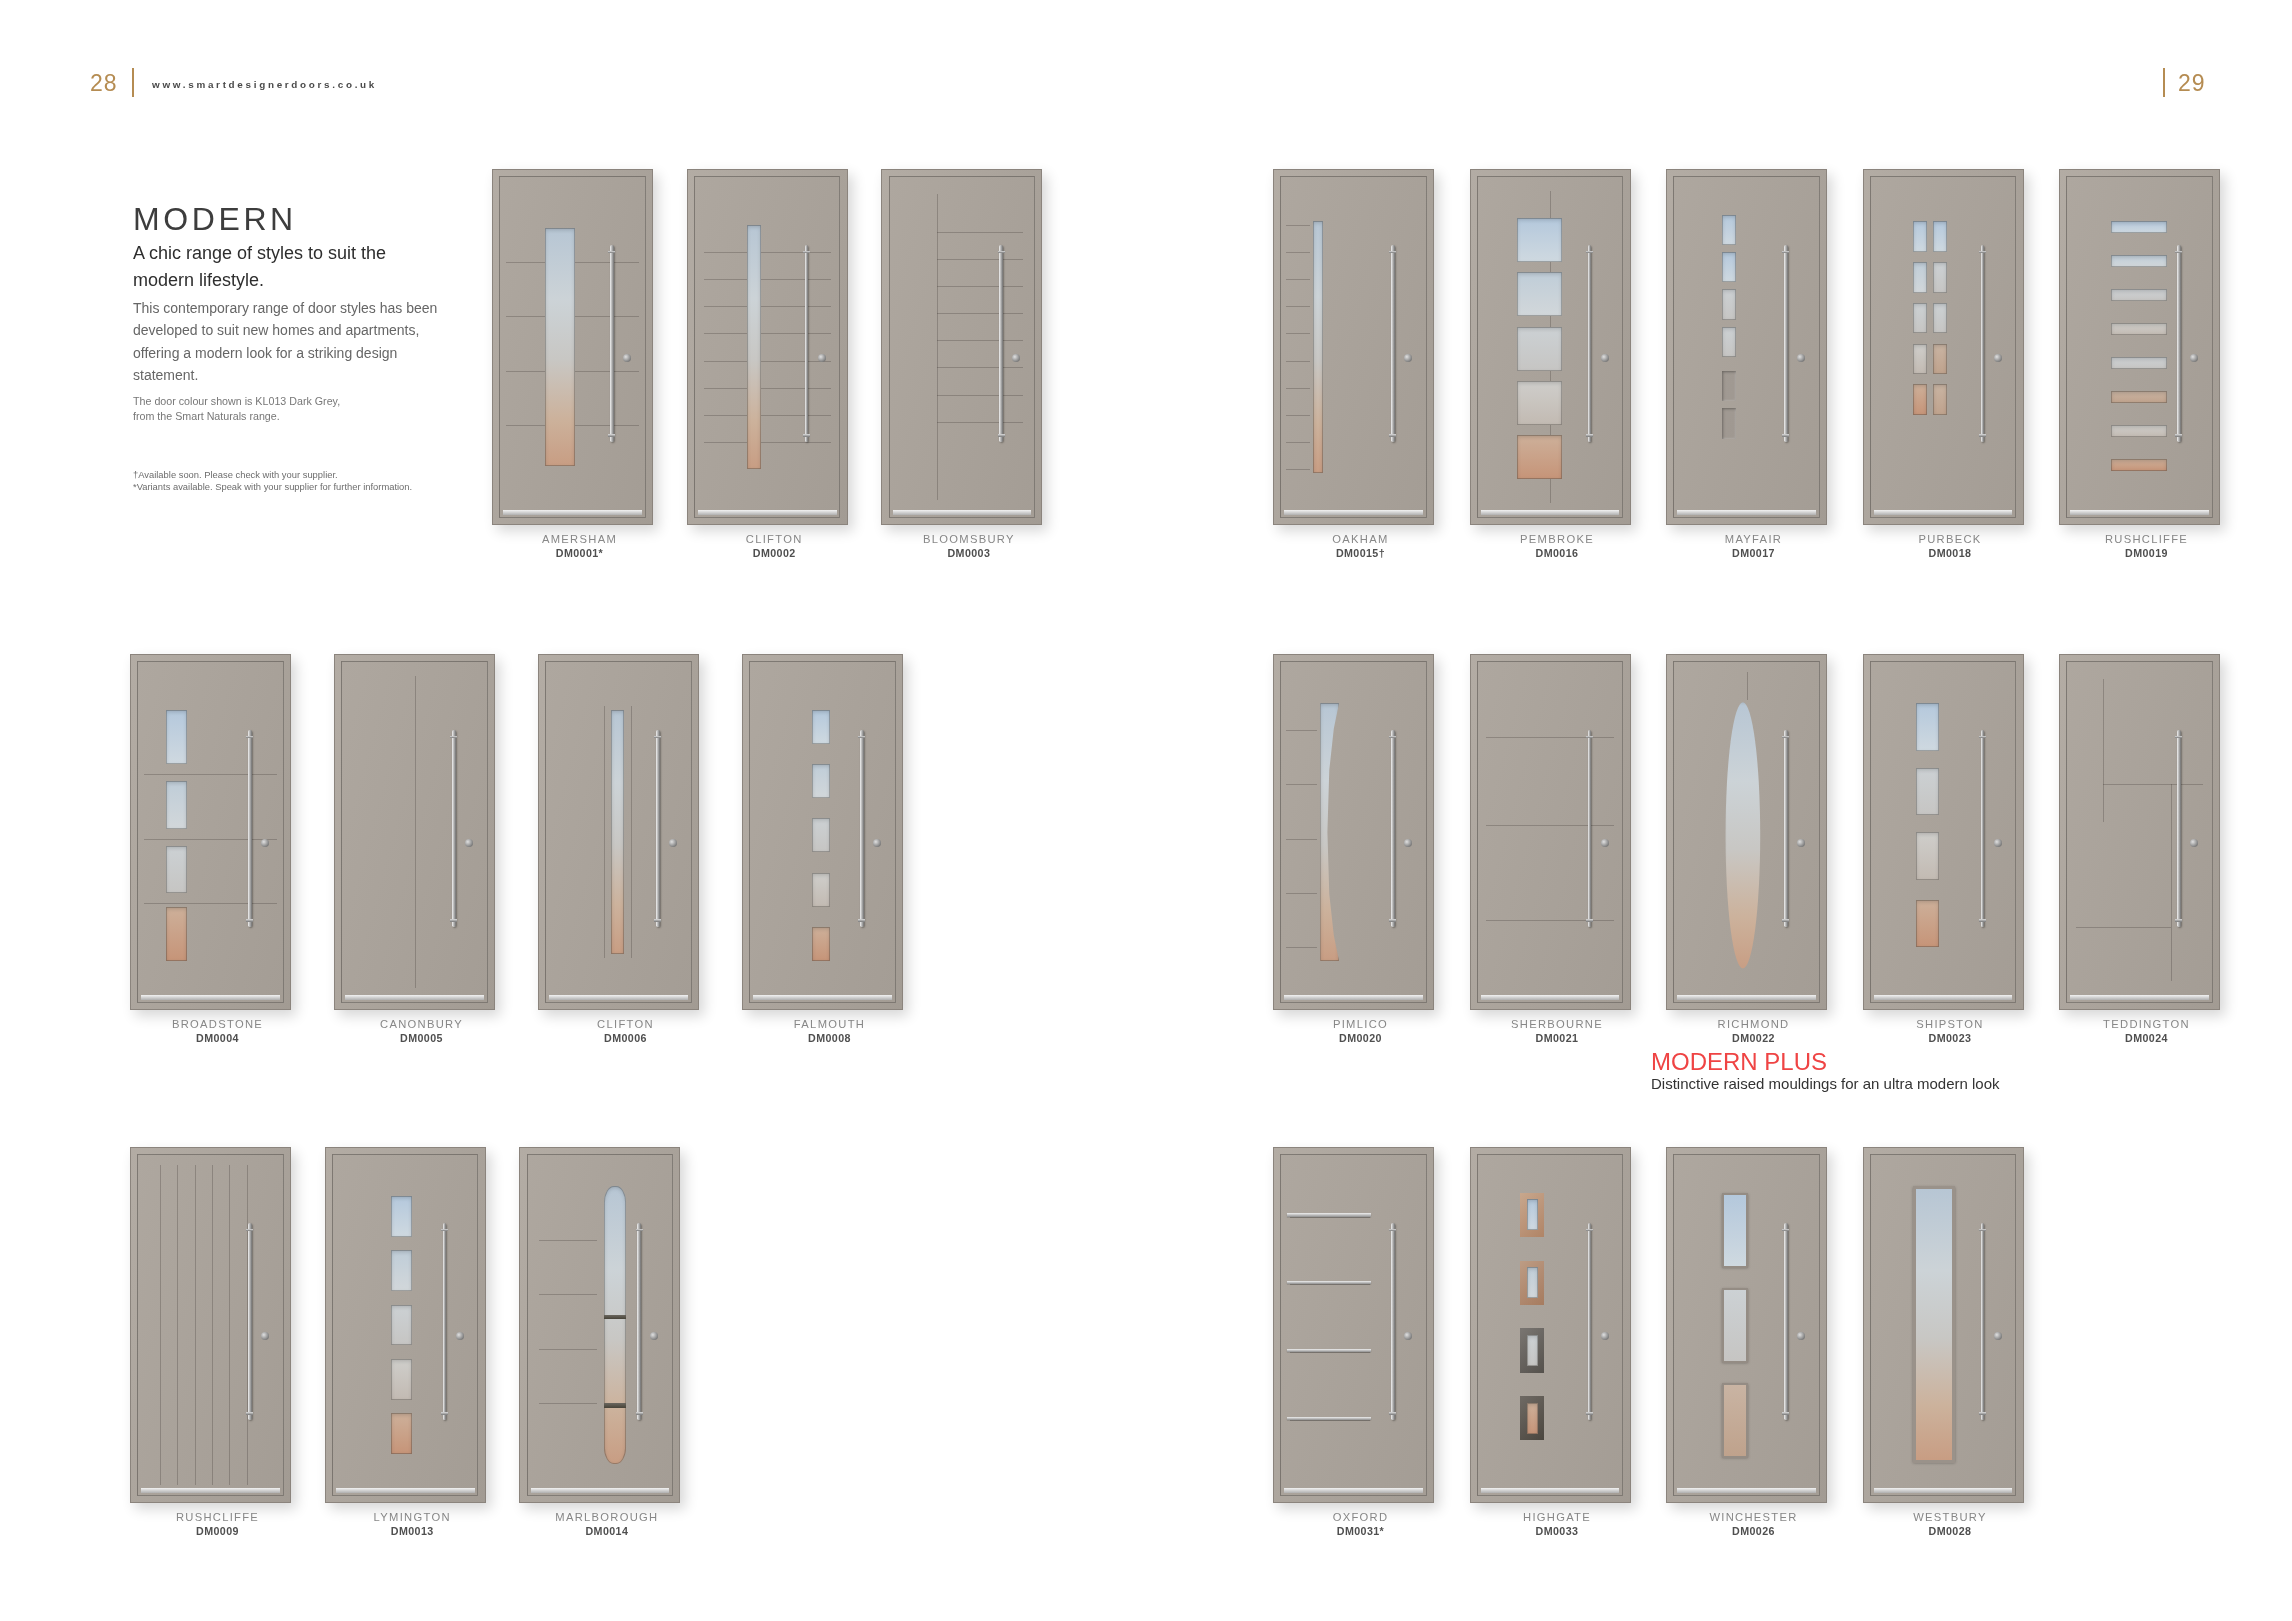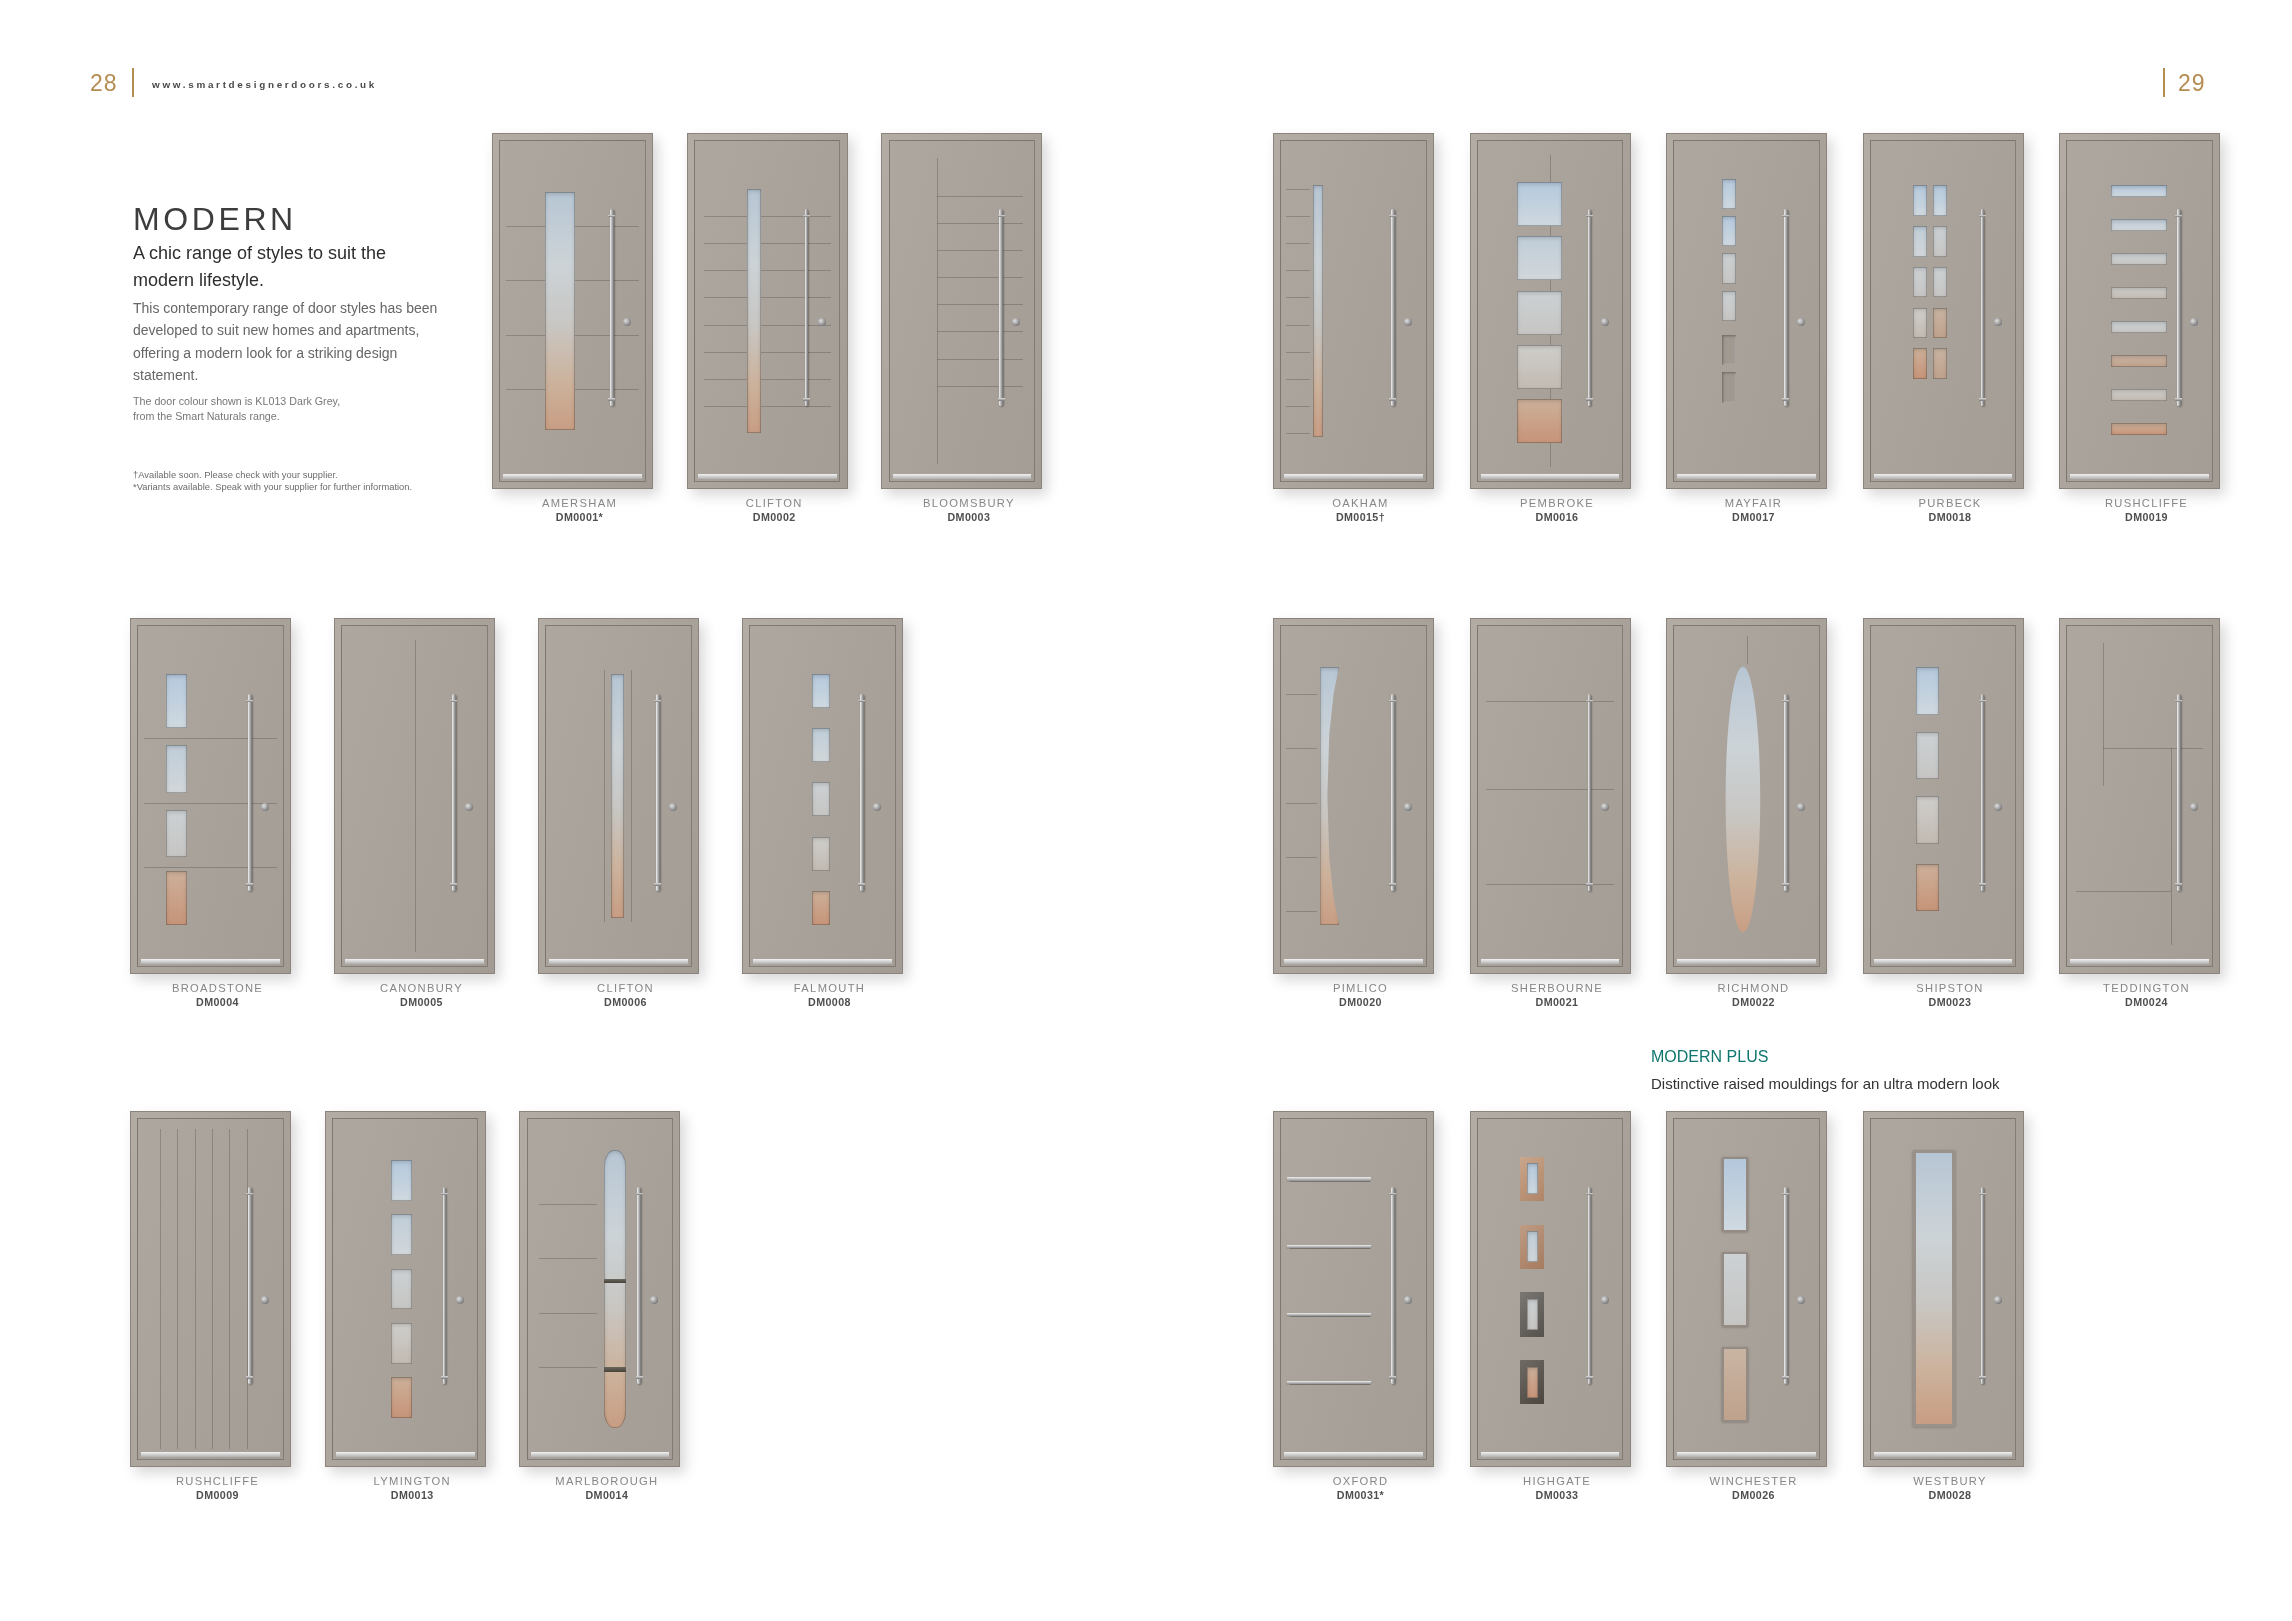--- a/index.html
+++ b/index.html
@@ -12,25 +12,25 @@
   
   .intro-title{position:absolute;left:133px;top:201px;font-size:32px;font-weight:300;
                letter-spacing:3.6px;color:#3d3d3d;}
   .intro-sub{position:absolute;left:133px;top:240px;width:309px;font-size:18px;line-height:27px;
              font-weight:500;color:#2e2e2e;}
   .intro-body{position:absolute;left:133px;top:297px;width:315px;font-size:14px;line-height:22.4px;
               color:#666;}
   .intro-note{position:absolute;left:133px;top:394px;width:304px;font-size:10.7px;line-height:15px;color:#777;}
   .intro-foot{position:absolute;left:133px;top:469px;width:376px;font-size:9.4px;line-height:12px;color:#6d6d6d;}
   
-  .mplus-title{position:absolute;left:1651px;top:1048px;font-size:16px;font-weight:500;color:#0f766e;}
+  .mplus-title{position:absolute;left:1651px;top:1048px;font-size:24px;font-weight:500;color:#ef4444;}
   .mplus-sub{position:absolute;left:1651px;top:1075px;font-size:15px;color:#333;}
   
   .grid{position:absolute;display:flex;}
-  .door-cell{width:175px;}
+  .door-cell{width:175px;margin-top:36px;}
   .door{position:relative;width:161px;height:356px;background:linear-gradient(105deg,#b3aca4,#a29b93);
          border:0.9px solid #8b847d;box-shadow:4.5px 6.3px 12.5px rgba(0,0,0,.16);box-sizing:border-box;}
   .leaf{position:absolute;left:6.3px;top:6.3px;right:6.3px;bottom:6.3px;border:0.9px solid rgba(0,0,0,.25);
         background:linear-gradient(105deg,#aea79f,#a49d95);}
   .panel{position:absolute;}
   .gh{height:0.9px;background:rgba(60,55,50,.28);}
   .gv{width:0.9px;background:rgba(60,55,50,.28);}
   .cv{width:2.7px;background:linear-gradient(90deg,#dedede,#8c8c8c);}
   .cb{height:3.6px;background:linear-gradient(180deg,#efefef,#8f8f8f);box-shadow:0 0.9px 0.9px rgba(0,0,0,.3);}
   .bar{height:4.5px;background:linear-gradient(180deg,#6b675f,#474338);}

